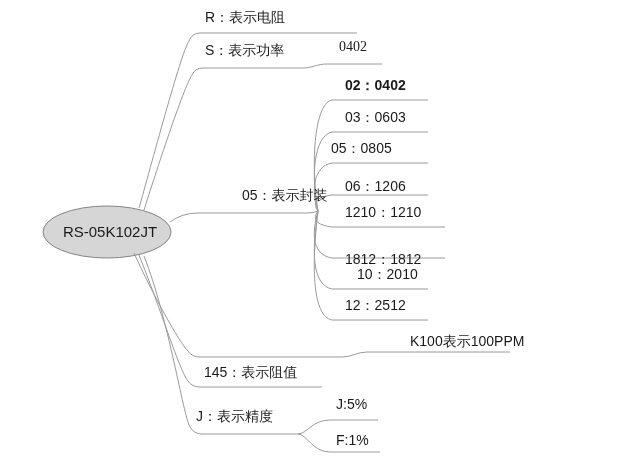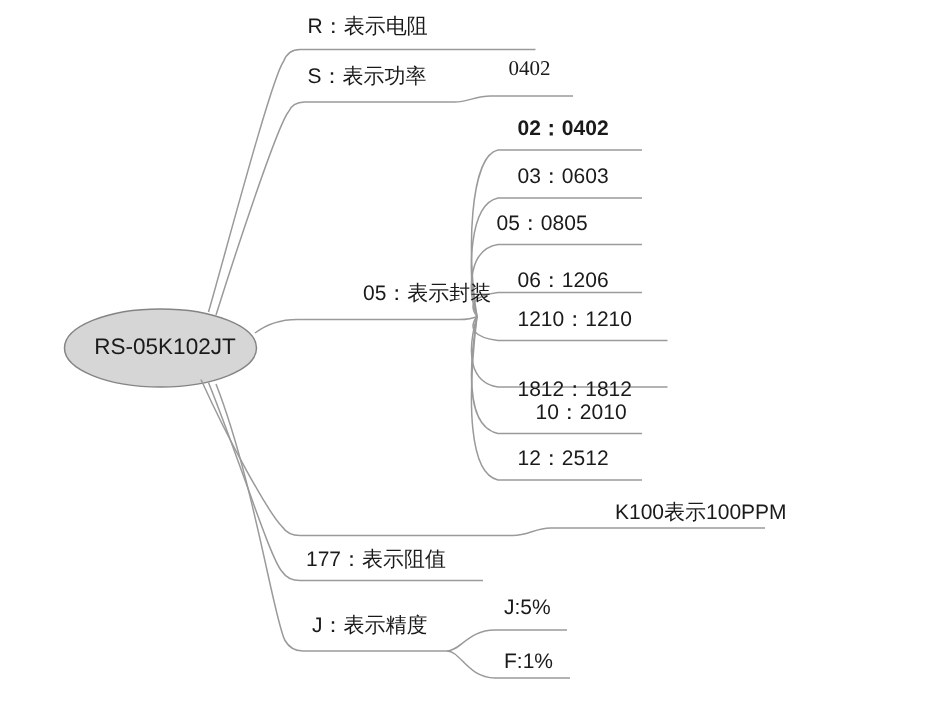--- a/index.html
+++ b/index.html
@@ -80,19 +80,19 @@
   <div class="node-label" style="left:345px;top:109px;">03：0603</div>
   <div class="node-label" style="left:331px;top:140px;">05：0805</div>
   <div class="node-label" style="left:345px;top:178px;">06：1206</div>
   <div class="node-label" style="left:345px;top:204px;">1210：1210</div>
   <div class="node-label" style="left:345px;top:235px;margin-top:16px;">1812：1812</div>
   <div class="node-label" style="left:345px;top:266px;margin-left:12px;">10：2010</div>
   <div class="node-label" style="left:345px;top:297px;">12：2512</div>
 
   <div class="node-label" style="left:370px;top:333px;margin-left:40px;">K100表示100PPM</div>
 
-  <div class="node-label" style="left:204px;top:364px;">177：表示阻值</div>
+  <div class="node-label" style="left:204px;top:364px;">145：表示阻值</div>
 
-  <div class="node-label" style="left:208px;top:408px;text-align:right;">J：表示精度</div>
+  <div class="node-label" style="left:196px;top:408px;text-align:right;">J：表示精度</div>
   <div class="node-label" style="left:336px;top:396px;">J:5%</div>
   <div class="node-label" style="left:336px;top:432px;">F:1%</div>
 
 </div>
 
 </body></html>

